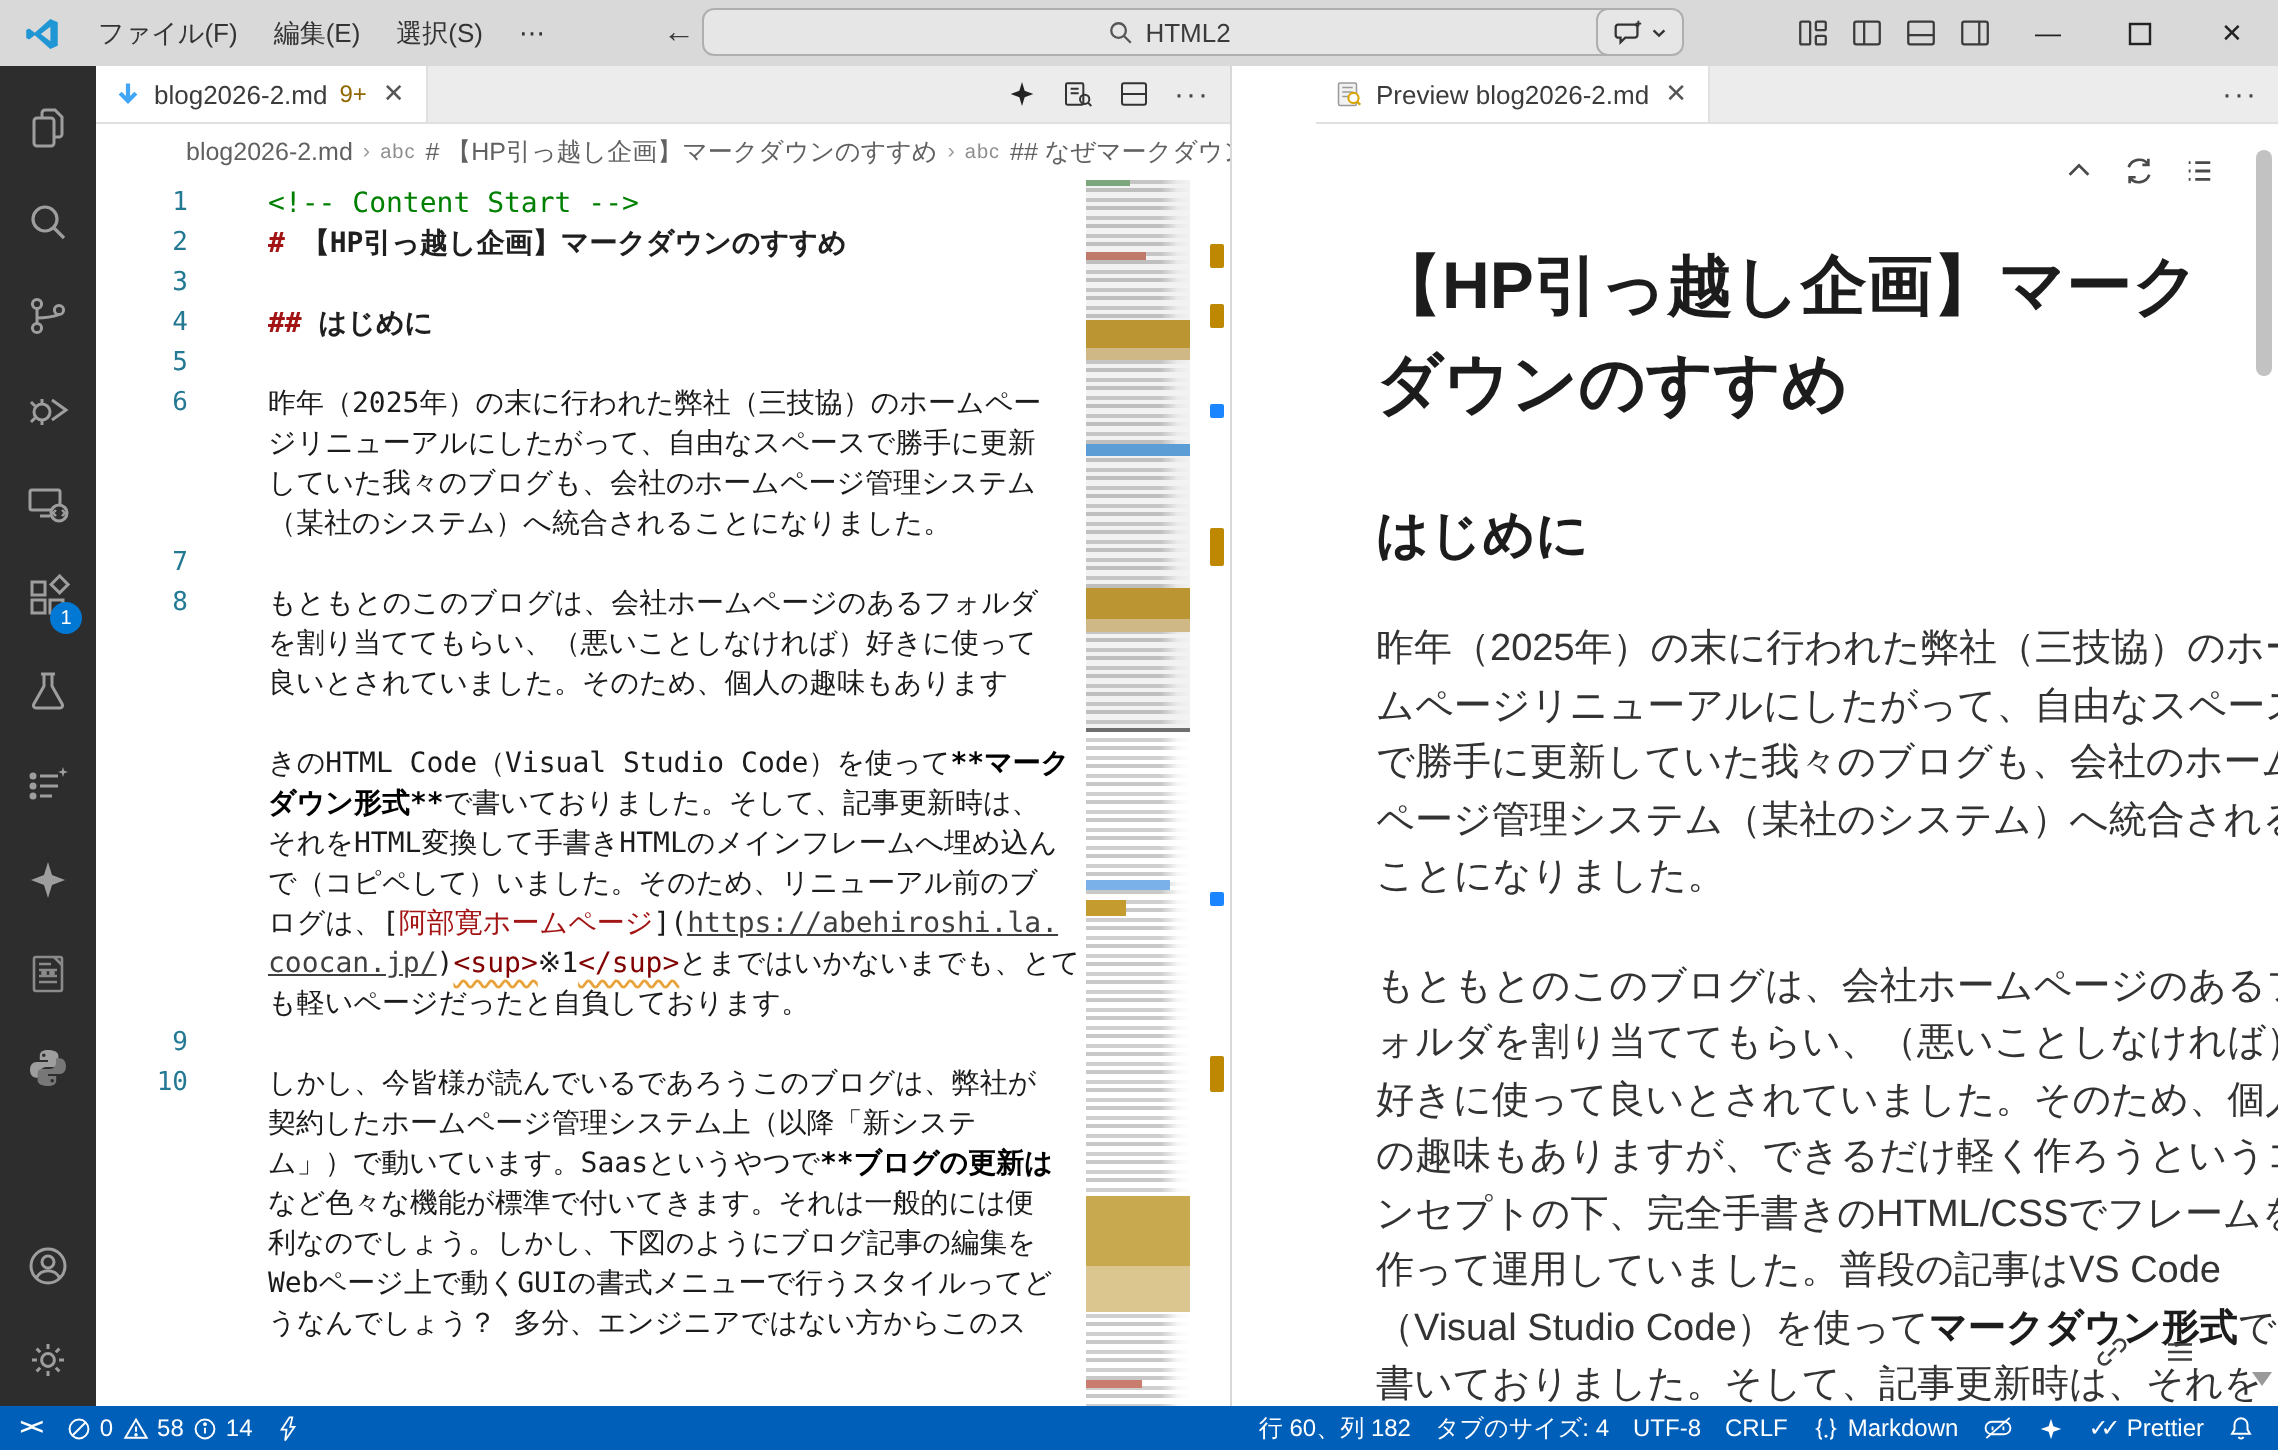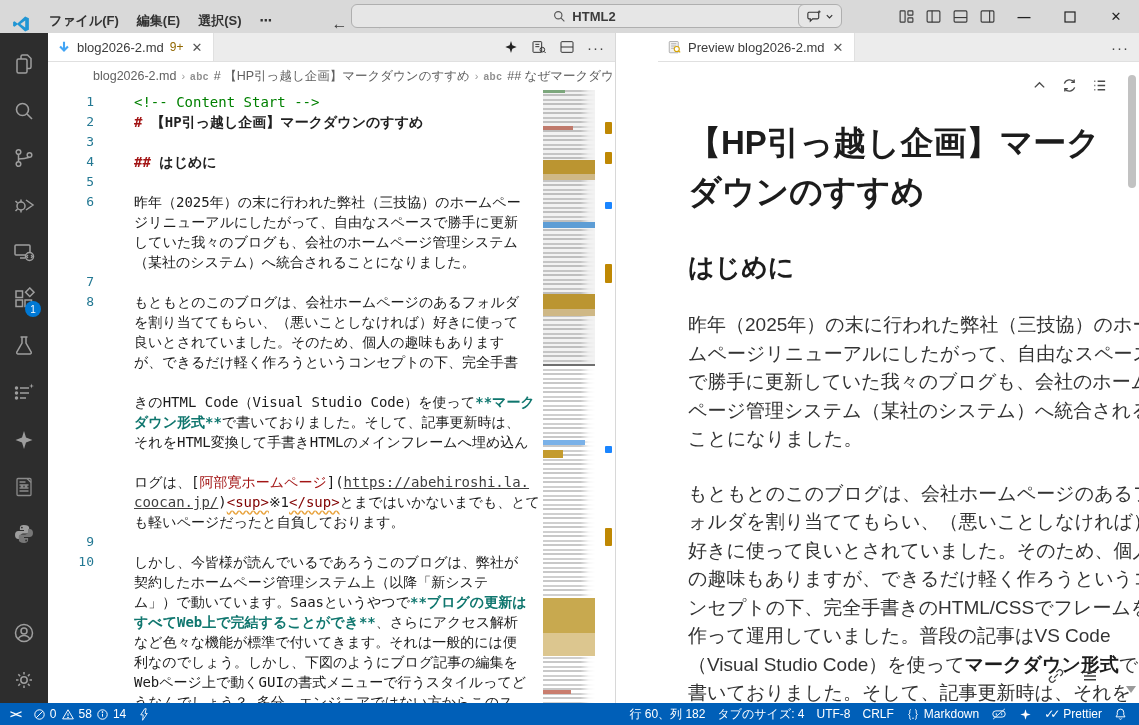--- a/index.html
+++ b/index.html
@@ -1,21 +1,21 @@
 <!DOCTYPE html>
 <html><head>
 <meta charset="utf-8">
 <style>
   * { margin:0; padding:0; box-sizing:border-box; }
   html,body { width:1139px; height:725px; overflow:hidden; background:#fff;
     font-family:"Liberation Sans","DejaVu Sans",sans-serif; }
   .window { position:relative; width:1139px; height:725px; display:flex; flex-direction:column; }
 
   
-  .titlebar { position:relative; height:33px; flex:0 0 33px; background:#d9d9d9; display:flex; align-items:flex-end; font-size:13px; color:#333;font-weight:bold; }
+  .titlebar { position:relative; height:33px; flex:0 0 33px; background:#d9d9d9; display:flex; align-items:center; font-size:13px; color:#333; }
   .vslogo { margin:0 10px 0 12px; }
   .menu-item { padding:0 9px; height:24px; line-height:24px; border-radius:5px; cursor:default; }
   .nav-arrows { margin-left:50px; display:flex; gap:22px; font-size:16px; }
   .nav-back { color:#3b3b3b; } .nav-fwd { color:#a6a6a6; }
   .searchbox { position:absolute; left:351px; top:4px; width:467px; height:24px; background:#e6e6e6; border:1px solid #afafaf; border-radius:6px; display:flex; align-items:center; justify-content:center; gap:6px; color:#3b3b3b; }
   .copilot-pill { position:absolute; left:798px; top:4px; width:44px; height:24px; background:#e6e6e6; border:1px solid #afafaf; border-radius:6px; display:flex; align-items:center; justify-content:center; gap:3px; }
   .layout-icons { position:absolute; left:898px; top:0; height:33px; display:flex; align-items:center; gap:10px; }
   .win-controls { position:absolute; right:0; top:0; height:33px; display:flex; }
   .win-btn { width:46px; height:33px; display:flex; align-items:center; justify-content:center; font-size:13px; color:#222; }
 
@@ -33,31 +33,31 @@
   .tab { background:#fff; display:flex; align-items:center; gap:6px; padding:0 9px; border-right:1px solid #e0e0e0; }
   .tab-dirty { color:#916700; font-size:12px; }
   .tab-close { color:#555; font-size:13px; padding:0 2px; }
   .tab-actions { margin-left:auto; display:flex; align-items:center; gap:12px; padding-right:10px; color:#3b3b3b; }
   .dots { font-size:15px; letter-spacing:1px; color:#444; }
 
   
   .editor-group { width:567px; flex:0 0 567px; display:flex; flex-direction:column; background:#fff; }
   .breadcrumb { height:28px; display:flex; align-items:center; gap:5px; padding-left:40px; font-size:12.5px; color:#616161; white-space:nowrap; overflow:hidden; background:#fff; }
   .bc-sep { color:#9a9a9a; font-size:11px; }
-  .bc-abc { color:#8f8f8f; font-size:10px; font-weight:bold; letter-spacing:0.5px;text-align:center; }
+  .bc-abc { color:#8f8f8f; font-size:10px; font-weight:normal; letter-spacing:0.5px;text-align:center; }
   .editor-body { position:relative; height:613px; overflow:hidden; background:#fff; }
   .code { position:absolute; left:0; top:2px; width:495px; }
   .crow { display:flex; min-height:20px; line-height:20px; font-size:14px; }
   .ln { flex:0 0 46px; text-align:right; color:#237893; font-family:"DejaVu Sans Mono",monospace; font-size:13px; }
   .ltxt { margin-left:40px; font-family:"DejaVu Sans Mono","DejaVu Sans",monospace; white-space:pre-wrap; color:#1b1b1b; }
   .sg-t  { color:#1b1b1b; }
   .sg-c  { color:#008000; }
   .sg-hp { color:#a31515; font-weight:bold; }
   .sg-h  { color:#1f1f1f; font-weight:bold; }
-  .sg-b  { color:#0f766e; font-weight:bold; }
+  .sg-b  { color:#000000; font-weight:bold; }
   .sg-lk { color:#a31515; }
   .sg-u  { color:#404040; text-decoration:underline; }
   .sg-tg { color:#800000; text-decoration:underline wavy #e8a33d; text-underline-offset:3px; }
 
   
   .minimap { position:absolute; left:495px; top:0; width:52px; height:613px;
      background:
        linear-gradient(90deg, rgba(255,255,255,0) 0 72%, rgba(255,255,255,.85) 88%, #fff 100%),
        repeating-linear-gradient(180deg,#cfcfcf 0 2px,#fff 2px 4px, #c8c8c8 4px 6px, #fff 6px 9px);
   }
@@ -339,39 +339,36 @@
             <div class="crow">
               <span class="ln"></span>
               <span class="ltxt"><span class="sg-t">を割り当ててもらい、（悪いことしなければ）好きに使って</span></span>
             </div>
             <div class="crow">
               <span class="ln"></span>
               <span class="ltxt"><span class="sg-t">良いとされていました。そのため、個人の趣味もあります</span></span>
             </div>
             <div class="crow">
               <span class="ln"></span>
-              <span class="ltxt"><span class="sg-t">が、できるだけ軽く作ろうというコンセプトの下、完全手書</span></span>
-            </div>
-            <div class="crow">
-              <span class="ln"></span>
             </div>
             <div class="crow">
               <span class="ln"></span>
               <span class="ltxt"><span class="sg-t">きのHTML Code（Visual Studio Code）を使って</span><span class="sg-b">**マーク</span></span>
             </div>
             <div class="crow">
               <span class="ln"></span>
               <span class="ltxt"><span class="sg-b">ダウン形式**</span><span class="sg-t">で書いておりました。そして、記事更新時は、</span></span>
             </div>
             <div class="crow">
               <span class="ln"></span>
               <span class="ltxt"><span class="sg-t">それをHTML変換して手書きHTMLのメインフレームへ埋め込ん</span></span>
             </div>
             <div class="crow">
               <span class="ln"></span>
+              <span class="ltxt"><span class="sg-t">で（コピペして）いました。そのため、リニューアル前のブ</span></span>
             </div>
             <div class="crow">
               <span class="ln"></span>
               <span class="ltxt"><span class="sg-t">ログは、[</span><span class="sg-lk">阿部寛ホームページ</span><span class="sg-t">](</span><span class="sg-u">https://abehiroshi.la.</span></span>
             </div>
             <div class="crow">
               <span class="ln"></span>
               <span class="ltxt"><span class="sg-u">coocan.jp/</span><span class="sg-t">)</span><span class="sg-tg">&lt;sup&gt;</span><span class="sg-t">※1</span><span class="sg-tg">&lt;/sup&gt;</span><span class="sg-t">とまではいかないまでも、とて</span></span>
             </div>
             <div class="crow">
@@ -386,24 +383,20 @@
               <span class="ln">10</span>
               <span class="ltxt"><span class="sg-t">しかし、今皆様が読んでいるであろうこのブログは、弊社が</span></span>
             </div>
             <div class="crow">
               <span class="ln"></span>
               <span class="ltxt"><span class="sg-t">契約したホームページ管理システム上（以降「新システ</span></span>
             </div>
             <div class="crow">
               <span class="ln"></span>
               <span class="ltxt"><span class="sg-t">ム」）で動いています。Saasというやつで</span><span class="sg-b">**ブログの更新は</span></span>
-            </div>
-            <div class="crow">
-              <span class="ln"></span>
-              <span class="ltxt"><span class="sg-b">すべてWeb上で完結することができ**</span><span class="sg-t">、さらにアクセス解析</span></span>
             </div>
             <div class="crow">
               <span class="ln"></span>
               <span class="ltxt"><span class="sg-t">など色々な機能が標準で付いてきます。それは一般的には便</span></span>
             </div>
             <div class="crow">
               <span class="ln"></span>
               <span class="ltxt"><span class="sg-t">利なのでしょう。しかし、下図のようにブログ記事の編集を</span></span>
             </div>
             <div class="crow">

